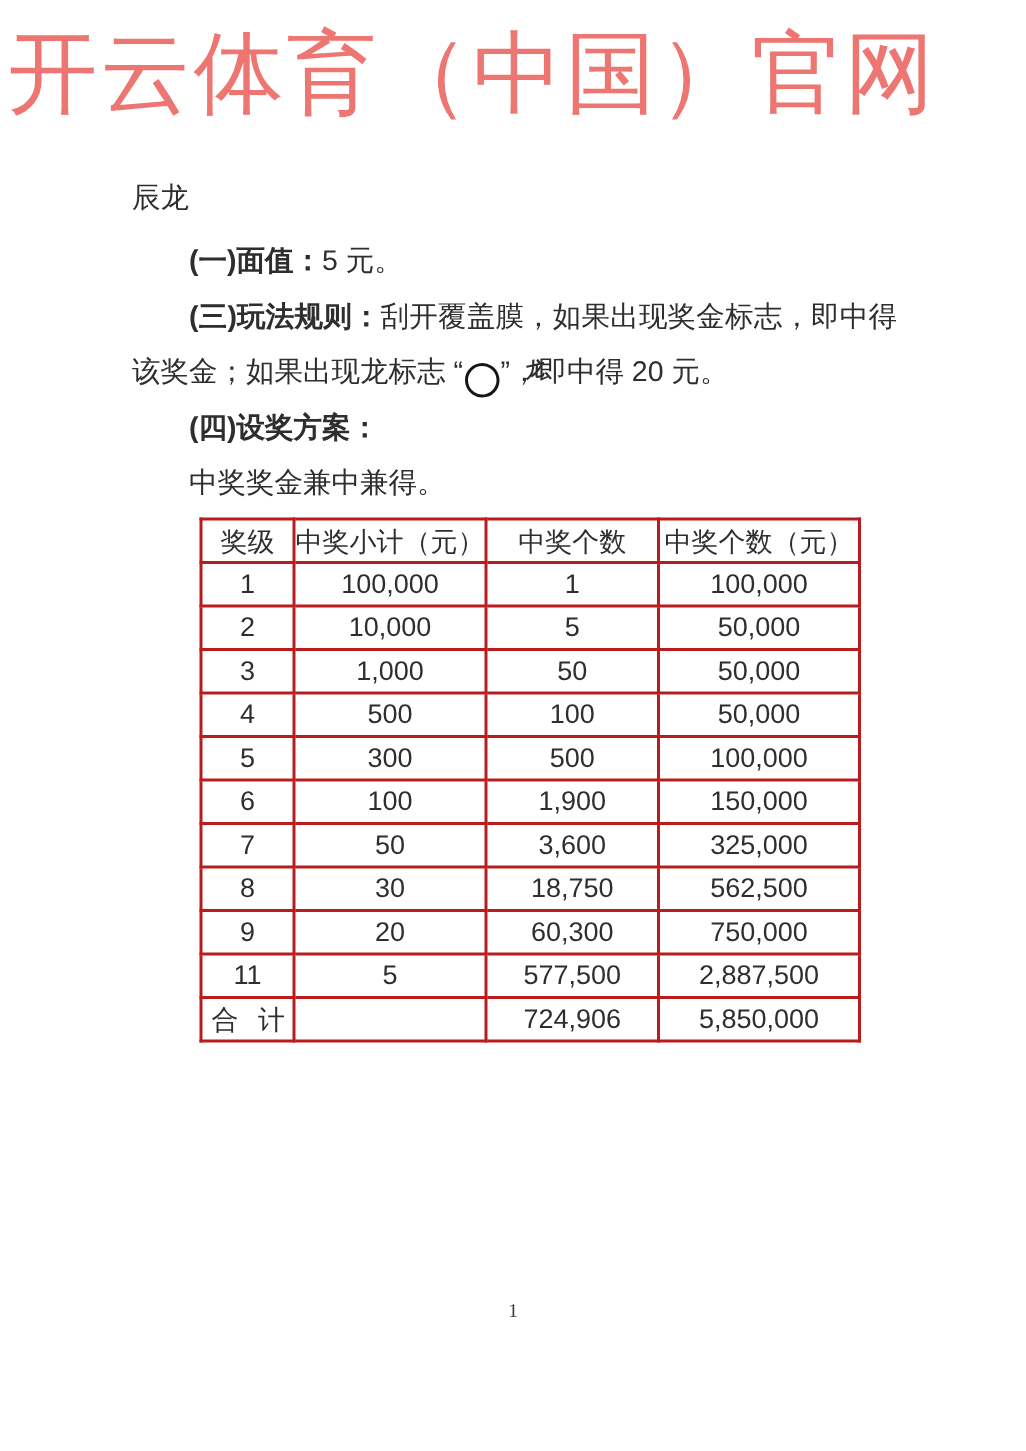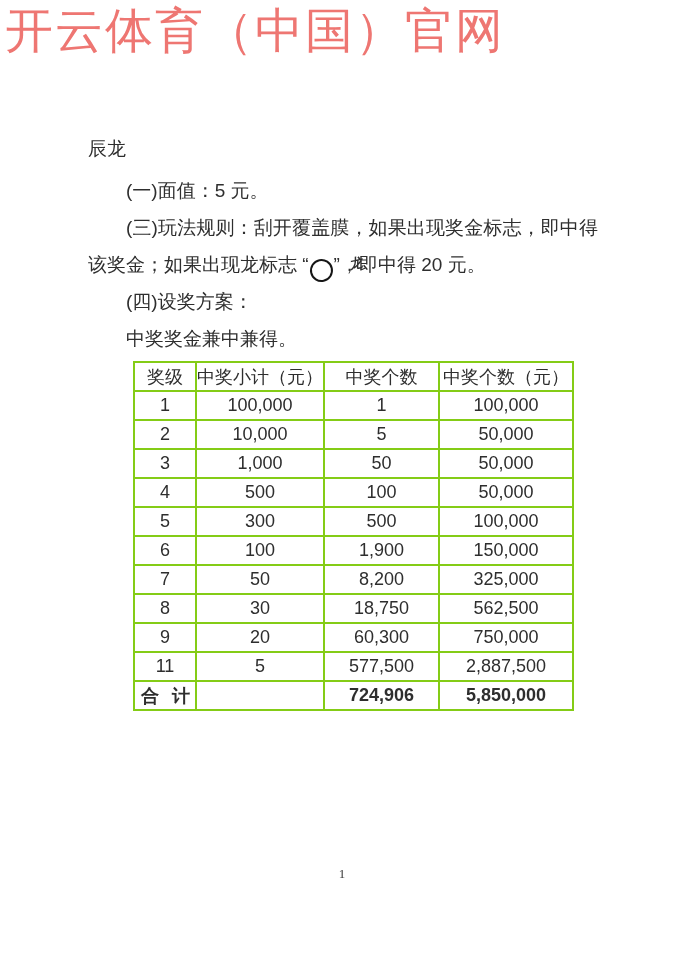--- a/index.html
+++ b/index.html
@@ -11,50 +11,49 @@
     position: relative;
     width: 684px;
     height: 967px;
     background: #ffffff;
     overflow: hidden;
     font-family: "Liberation Sans", "DejaVu Sans", sans-serif;
     color: #2e2e2e;
   }
   .watermark {
     position: absolute;
-    top: 5px;
+    top: 16px;
     left: 5px;
     font-family: "Liberation Serif", "DejaVu Serif", serif;
-    font-size: 48px;
+    font-size: 60px;
     font-weight: 400;
     letter-spacing: 2px;
     color: #ee7672;
     white-space: nowrap;
     line-height: 1.1;
   }
   .body-area {
     position: absolute;
     top: 118px;
     left: 88px;
     width: 510px;
-    margin-top: 16px;
   }
   .doc-title {
     font-size: 19px;
     line-height: 30px;
     margin: 0 0 8px 0;
   }
   p.doc-para {
     font-size: 19px;
     line-height: 37px;
     margin: 0;
     text-indent: 38px;
     text-align: justify;
   }
-  .b { font-weight: normal; }
+  .b { font-weight: bold; }
   .dragon-circle {
     display: inline-block;
     width: 19px;
     height: 19px;
     line-height: 19px;
     text-align: center;
     border: 2px solid #161616;
     border-radius: 50%;
     font-size: 13px;
     font-weight: bold;
@@ -70,30 +69,30 @@
     border-collapse: collapse;
     table-layout: fixed;
     font-size: 18px;
   }
   table.prize-table col.c1 { width: 62px; }
   table.prize-table col.c2 { width: 128px; }
   table.prize-table col.c3 { width: 115px; }
   table.prize-table col.c4 { width: 134px; }
   table.prize-table th,
   table.prize-table td {
-    border: 2px solid #84cc16;
+    border: 2px solid #b91c1c;
     text-align: center;
     padding: 0;
     height: 27px;
     font-weight: 400;
     white-space: nowrap;
     overflow: hidden;
   }
   table.prize-table tr.total-row td {
-    font-weight: bold;
+    font-weight: normal;
   }
   table.prize-table tr.total-row td.total-label {
     text-align: left;
     padding-left: 6px;
     letter-spacing: 4px;
   }
   .page-number {
     position: absolute;
     left: 0;
     right: 0;
@@ -173,21 +172,21 @@
           </tr>
           <tr>
             <td>6</td>
             <td>100</td>
             <td>1,900</td>
             <td>150,000</td>
           </tr>
           <tr>
             <td>7</td>
             <td>50</td>
-            <td>8,200</td>
+            <td>3,600</td>
             <td>325,000</td>
           </tr>
           <tr>
             <td>8</td>
             <td>30</td>
             <td>18,750</td>
             <td>562,500</td>
           </tr>
           <tr>
             <td>9</td>

